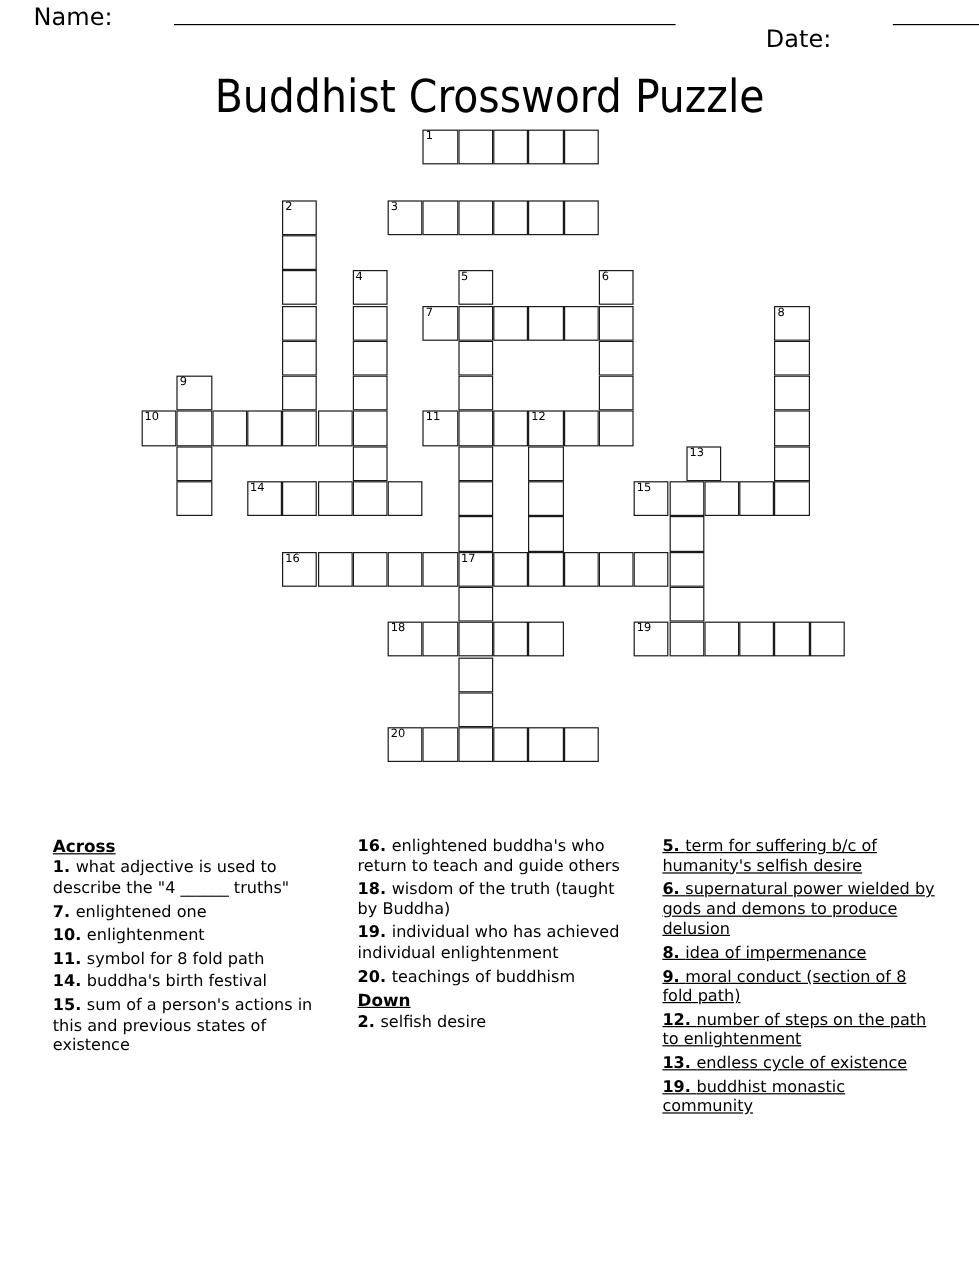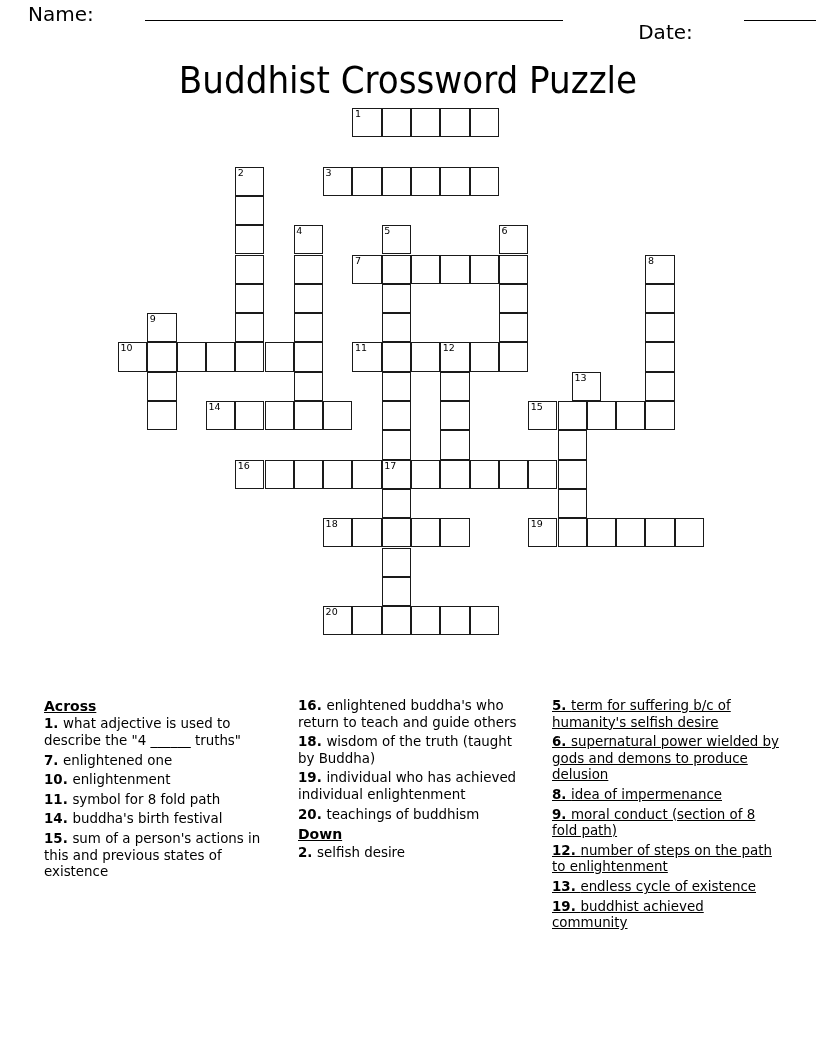--- a/index.html
+++ b/index.html
@@ -307,15 +307,15 @@
       <span class="section-head">Down</span>
       <span class="clue"><span class="cnum">2. </span><span>selfish desire</span></span>
     </div>
   <div class="clue-col" id="clue-col-3">
       <span class="clue"><span class="cnum">5. </span><span>term for suffering b/c of humanity's selfish desire</span></span>
       <span class="clue"><span class="cnum">6. </span><span>supernatural power wielded by gods and demons to produce delusion</span></span>
       <span class="clue"><span class="cnum">8. </span><span>idea of impermenance</span></span>
       <span class="clue"><span class="cnum">9. </span><span>moral conduct (section of 8 fold path)</span></span>
       <span class="clue"><span class="cnum">12. </span><span>number of steps on the path to enlightenment</span></span>
       <span class="clue"><span class="cnum">13. </span><span>endless cycle of existence</span></span>
-      <span class="clue"><span class="cnum">19. </span><span>buddhist achieved community</span></span>
+      <span class="clue"><span class="cnum">19. </span><span>buddhist monastic community</span></span>
     </div>
 </div>
 
 </body></html>

